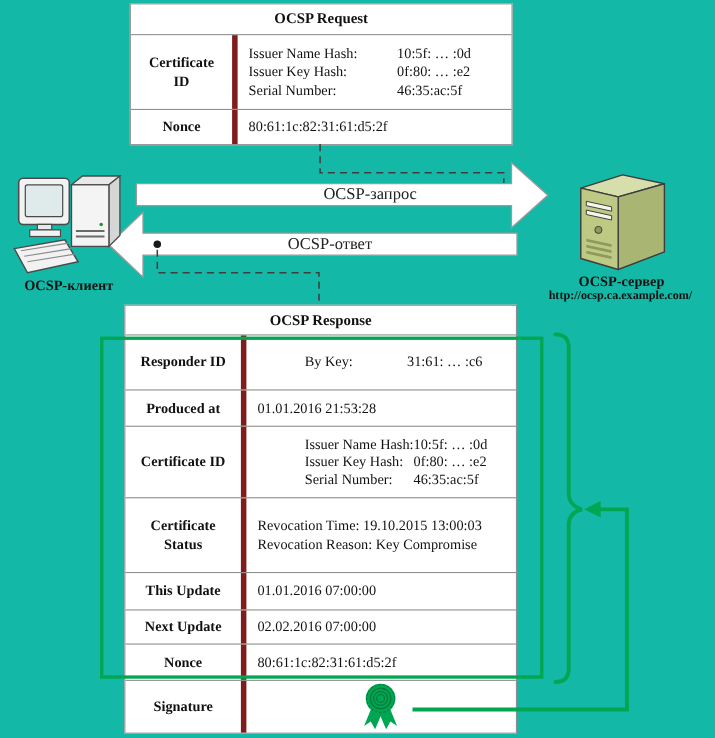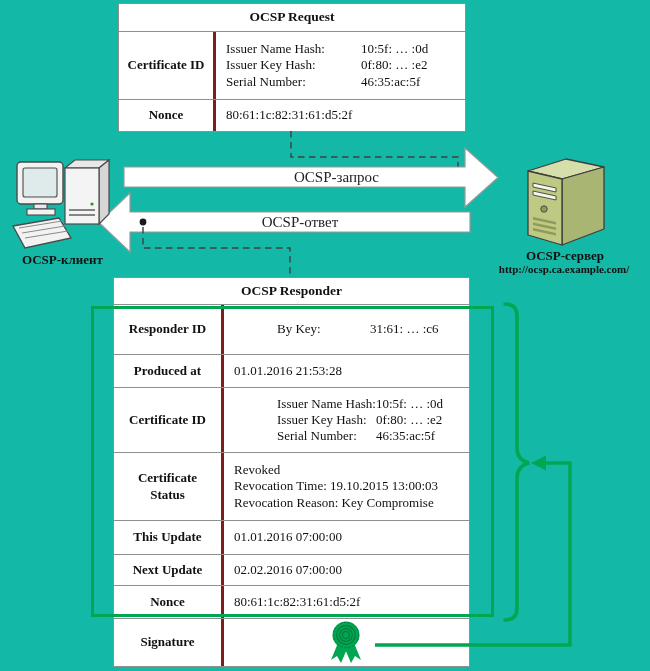--- a/index.html
+++ b/index.html
@@ -10,21 +10,21 @@
   .abs{position:absolute;}
   
   .tbl{position:absolute;background:#fff;border:1px solid #8f8f8f;font-size:13px;line-height:1.25;}
   .tbl-header{display:flex;align-items:center;justify-content:center;font-weight:bold;
     border-bottom:1px solid #8f8f8f;font-size:13.5px;box-sizing:border-box;}
   .tbl-row{display:grid;border-bottom:1px solid #8f8f8f;box-sizing:border-box;}
   .tbl-row.last{border-bottom:none;}
   .req-row{grid-template-columns:97px 1fr;}
   .resp-row{grid-template-columns:110px 1fr;}
   .tbl-label{display:flex;align-items:center;justify-content:center;text-align:center;
-    font-weight:bold;border-right:3px solid #7f1d1d;padding:0 8px;box-sizing:border-box;}
+    font-weight:bold;border-right:5px solid #7f1d1d;padding:0 8px;box-sizing:border-box;}
   .tbl-value{display:flex;flex-direction:column;justify-content:center;padding-left:10px;
     padding-right:6px;box-sizing:border-box;}
   .kv{display:grid;grid-template-columns:1fr 98px;}
   .kv-resp{grid-template-columns:1fr 93px;margin-left:43px;}
   .kv span{white-space:nowrap;}
   
   .arrow-label{position:absolute;display:flex;align-items:center;justify-content:center;
     font-size:15px;color:#222;}
   
   .actor-label{position:absolute;font-weight:bold;font-size:13px;text-align:center;}
@@ -114,21 +114,21 @@
     <circle cx="24" cy="56" r="3.2" fill="#8d9a5c" stroke="#3e3e3e" stroke-width="0.9"></circle>
 
     <polygon points="13,64 36,69 36,71.5 13,66.5" fill="#8d9a5c"></polygon>
     <polygon points="13,69.5 36,74.5 36,77 13,72" fill="#8d9a5c"></polygon>
     <polygon points="13,75 36,80 36,82.5 13,77.5" fill="#8d9a5c"></polygon>
   </svg>
   <div class="actor-label" style="left:495px;top:248px;width:140px;">OCSP-сервер</div>
   <div class="actor-label" style="left:478px;top:263px;width:172px;font-size:11px;">http://ocsp.ca.example.com/</div>
 
   <div class="tbl" style="left:113px;top:277px;width:355px;">
-    <div class="tbl-header" style="height:27px;">OCSP Responder</div>
+    <div class="tbl-header" style="height:27px;">OCSP Response</div>
 
     <div class="tbl-row resp-row" style="height:50px;">
       <div class="tbl-label">Responder ID</div>
       <div class="tbl-value">
         <div class="kv kv-resp">
             <span>By Key:</span>
             <span>31:61: … :c6</span>
           </div>
       </div>
     </div>
@@ -152,21 +152,20 @@
         <div class="kv kv-resp">
             <span>Serial Number:</span>
             <span>46:35:ac:5f</span>
           </div>
       </div>
     </div>
 
     <div class="tbl-row resp-row" style="height:68px;">
       <div class="tbl-label">Certificate Status</div>
       <div class="tbl-value">
-        <div>Revoked</div>
         <div>Revocation Time: 19.10.2015 13:00:03</div>
         <div>Revocation Reason: Key Compromise</div>
       </div>
     </div>
 
     <div class="tbl-row resp-row" style="height:34px;">
       <div class="tbl-label">This Update</div>
       <div class="tbl-value">01.01.2016 07:00:00</div>
     </div>
 

